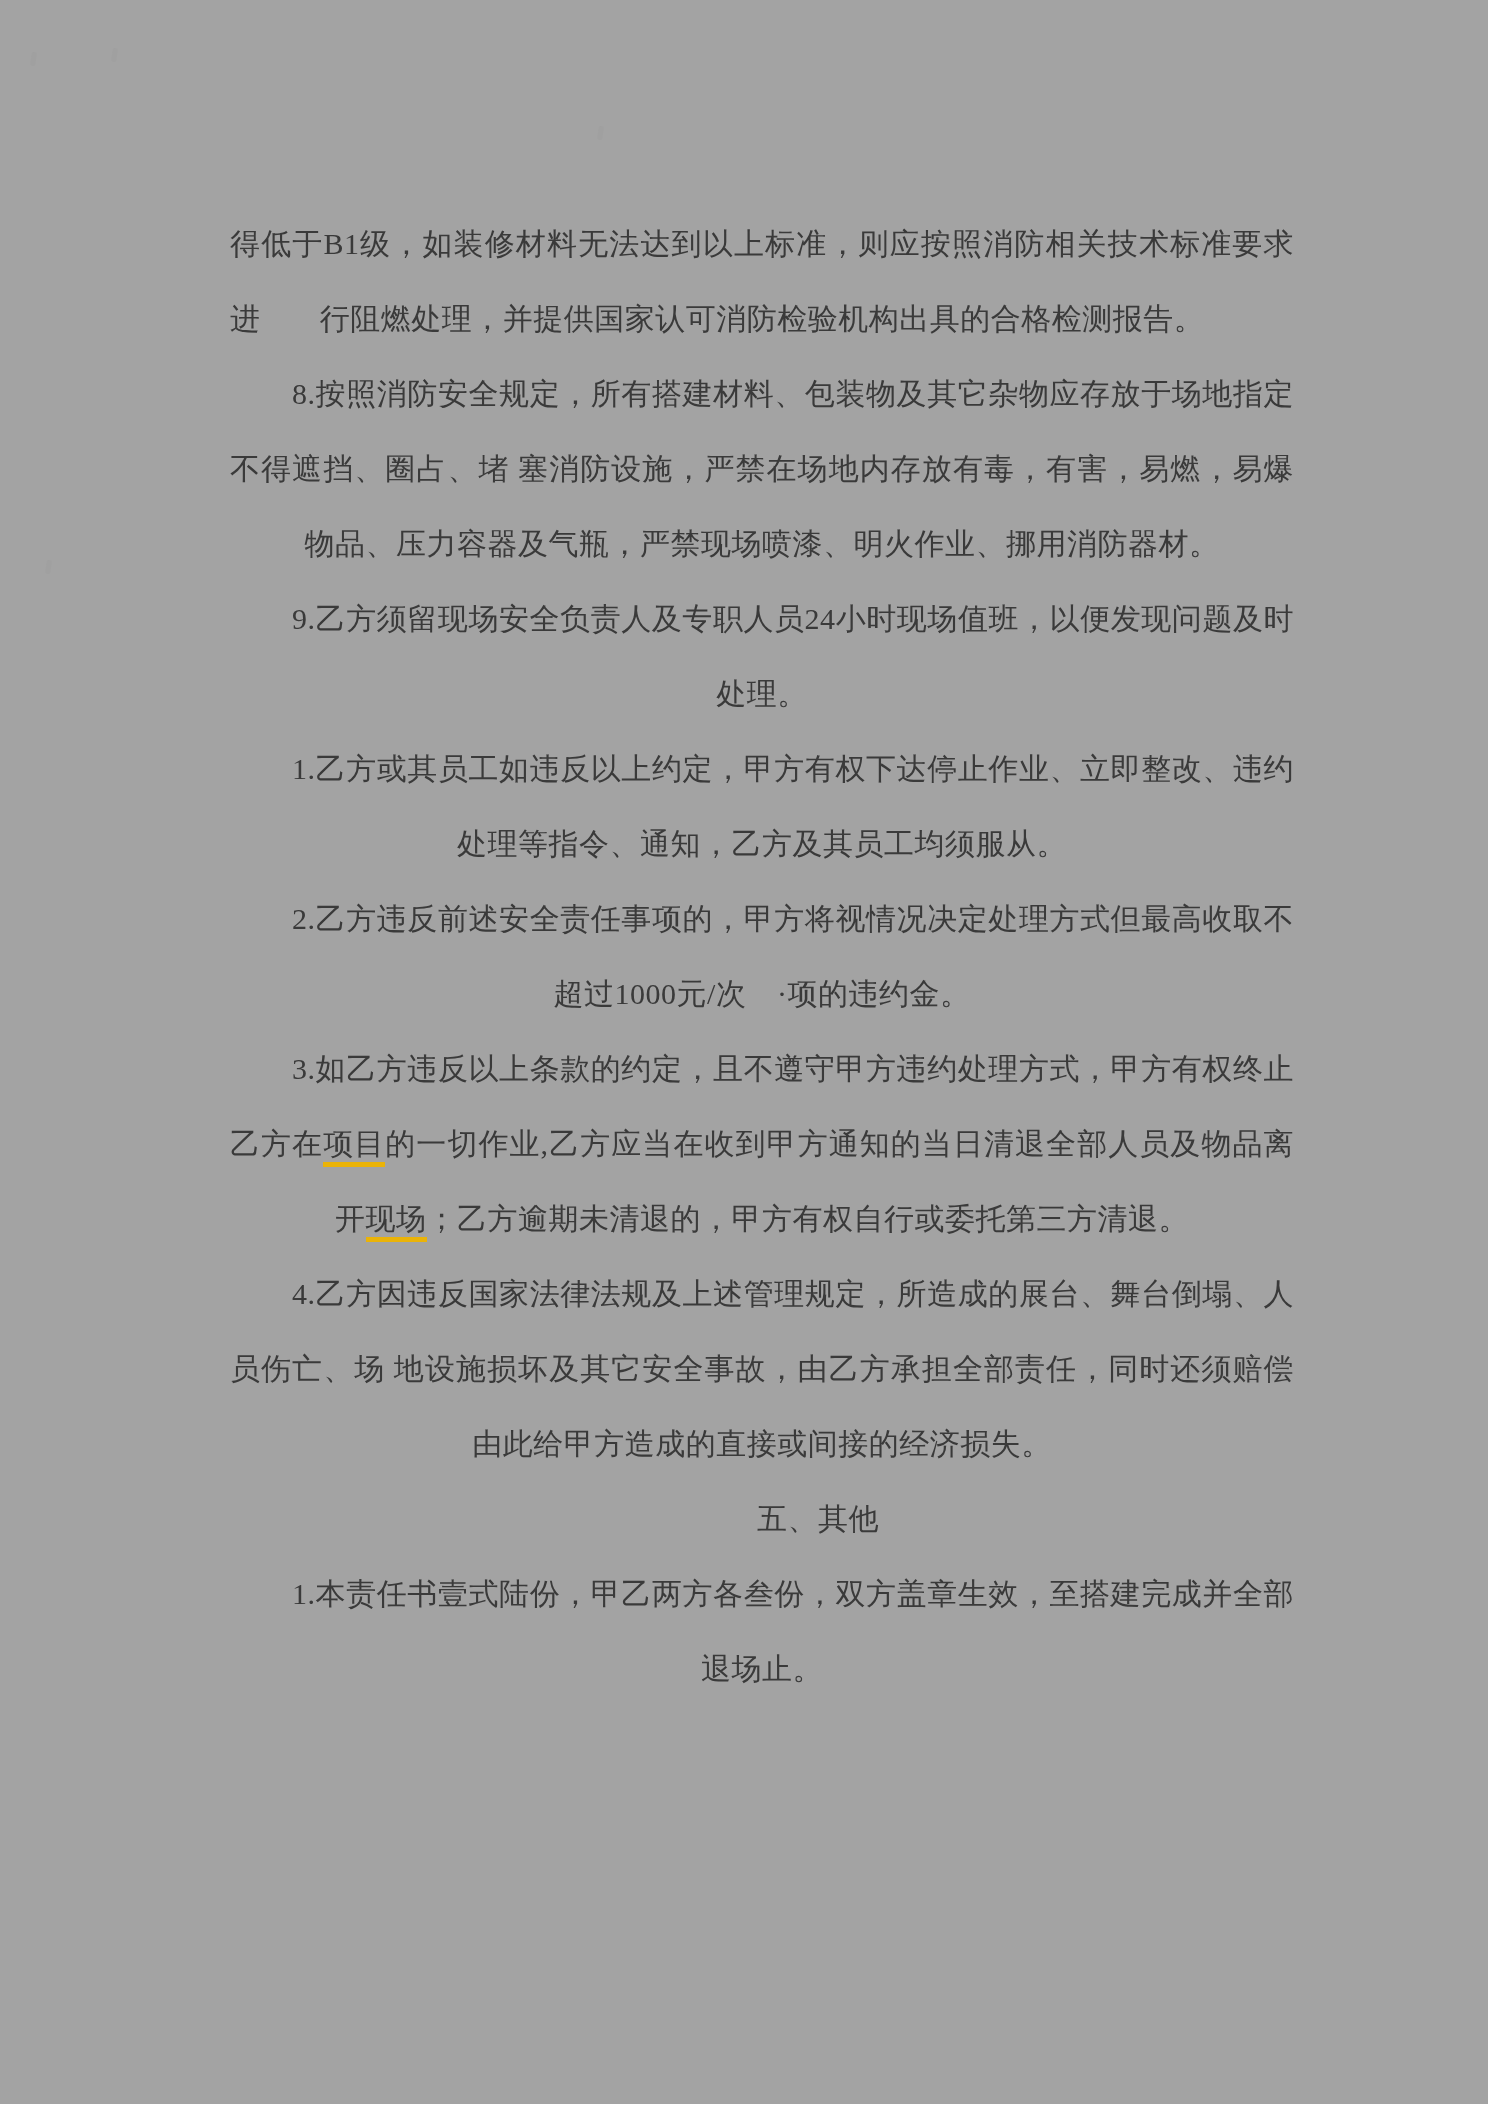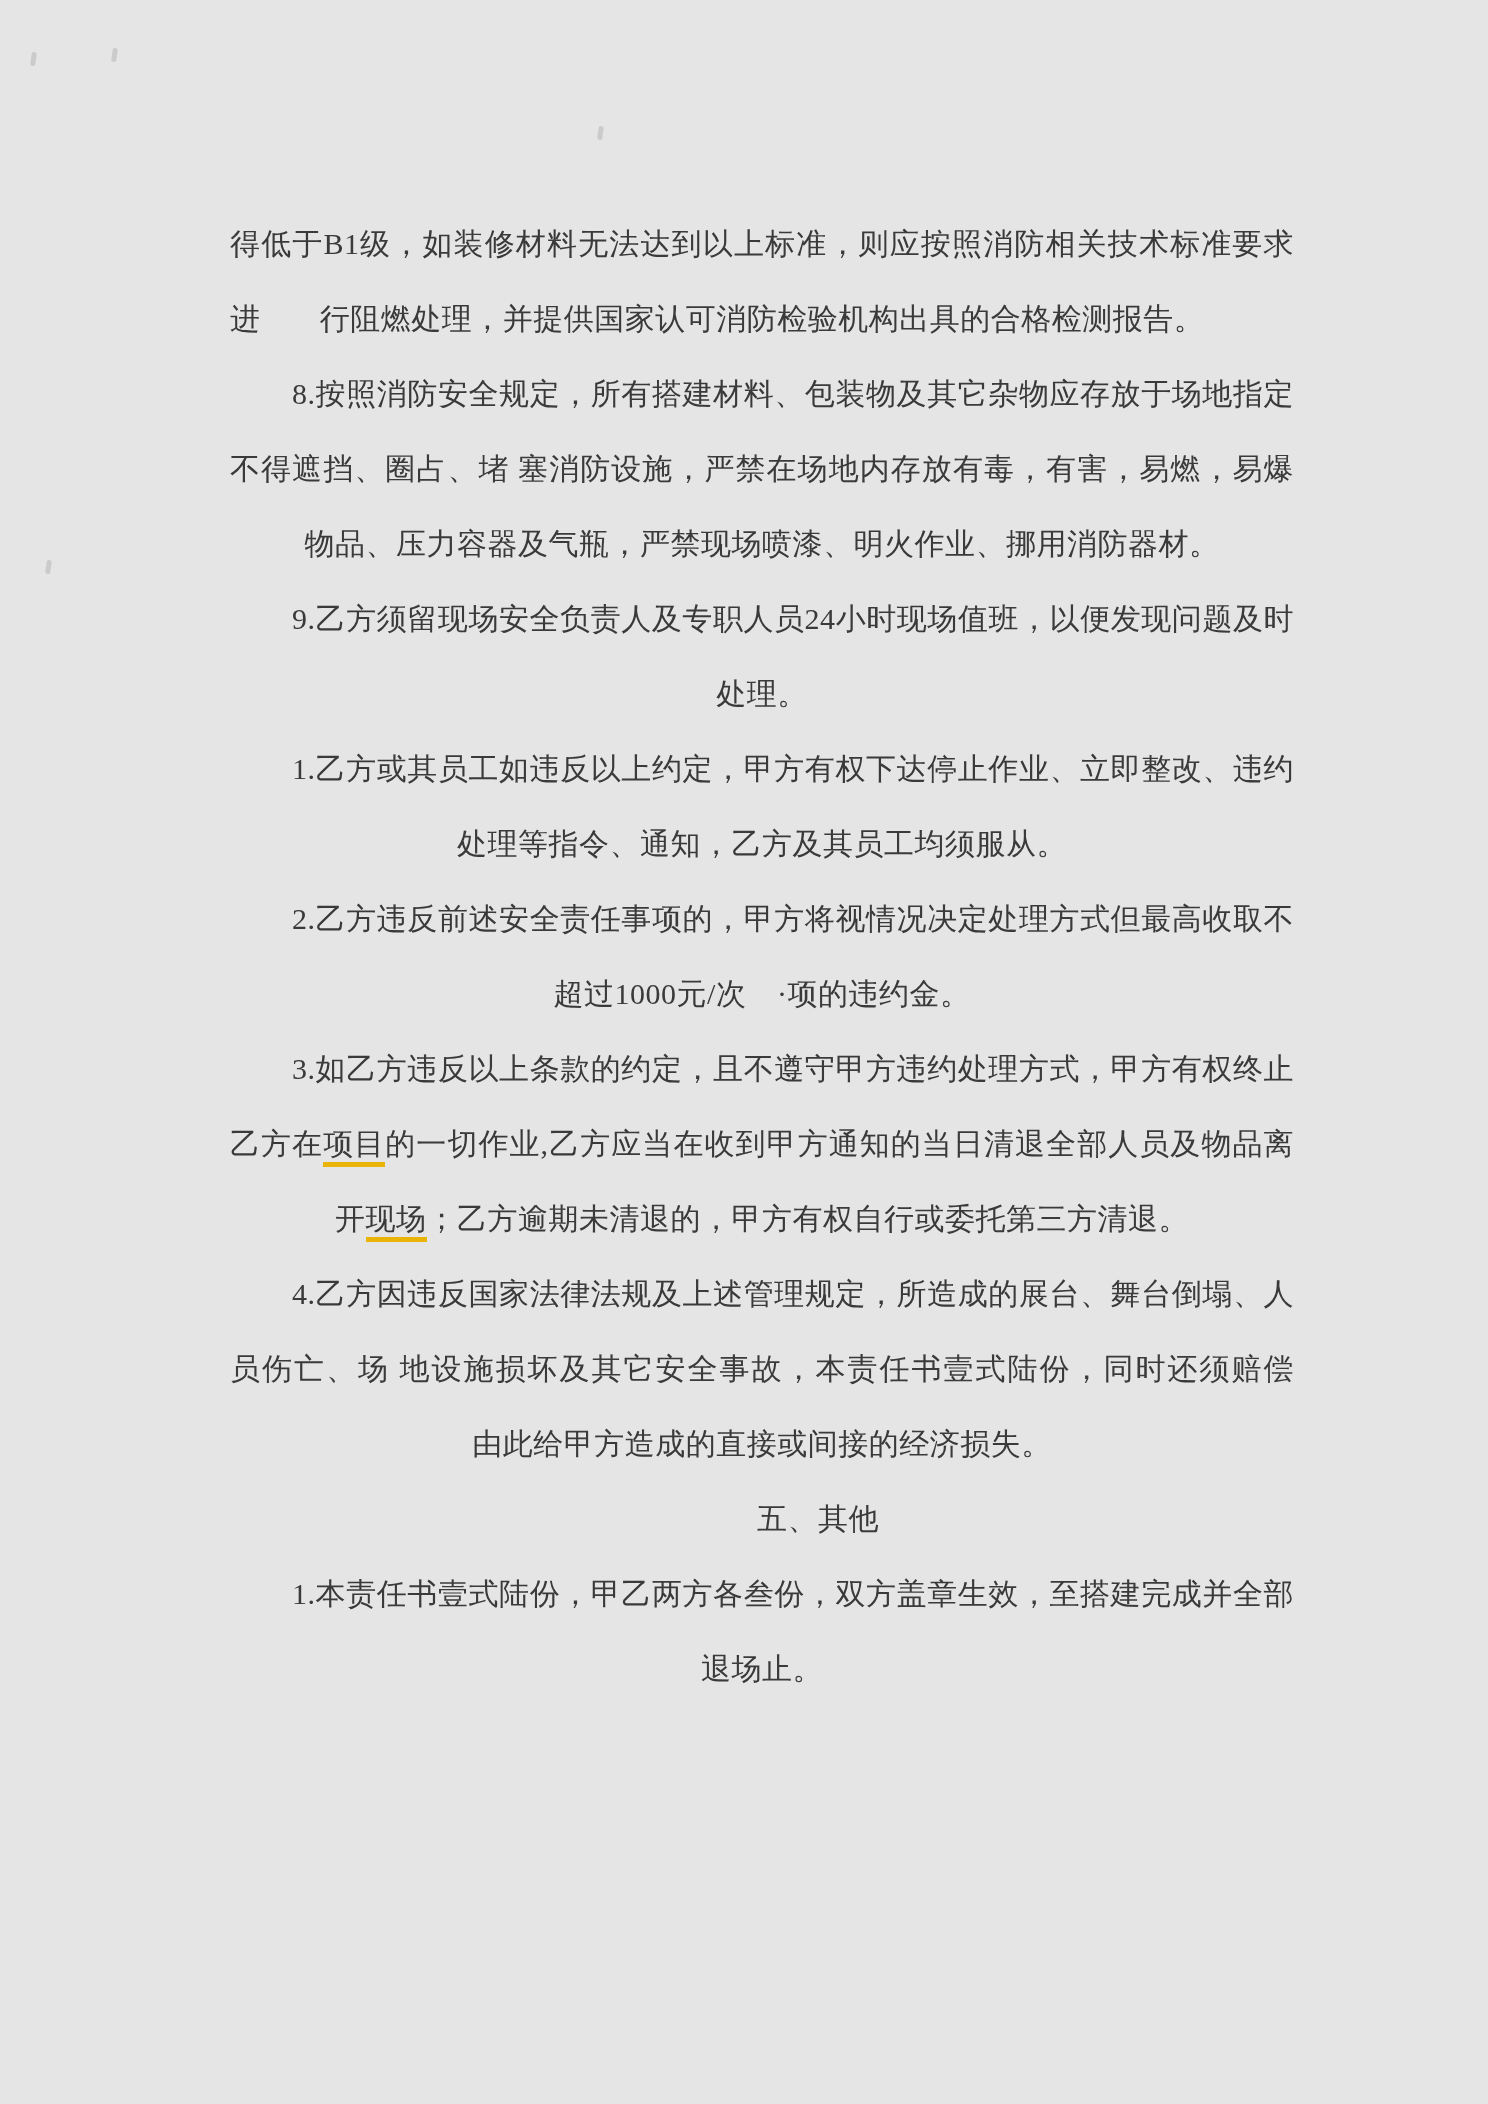--- a/index.html
+++ b/index.html
@@ -12,21 +12,21 @@
     height: 2104px;
     position: relative;
     overflow: hidden;
     font-family: "Liberation Serif", "DejaVu Serif", serif;
   }
   .page {
     position: absolute;
     left: 0; top: 0;
     width: 1488px;
     height: 2104px;
-    background: #e5e5e5;
+    background: #a3a3a3;
   }
   .doc {
     position: absolute;
     left: 230px;
     top: 206px;
     width: 1064px;
     font-size: 30px;
     line-height: 75px;
     color: #3a3a3a;
     letter-spacing: 0.5px;
@@ -71,21 +71,21 @@
       <div class="line justify indent-para">9.乙方须留现场安全负责人及专职人员24小时现场值班，以便发现问题及时</div>
       <div class="line">处理。</div>
       <div class="line justify indent-para">1.乙方或其员工如违反以上约定，甲方有权下达停止作业、立即整改、违约</div>
       <div class="line">处理等指令、通知，乙方及其员工均须服从。</div>
       <div class="line justify indent-para">2.乙方违反前述安全责任事项的，甲方将视情况决定处理方式但最高收取不</div>
       <div class="line">超过1000元/次　·项的违约金。</div>
       <div class="line justify indent-para">3.如乙方违反以上条款的约定，且不遵守甲方违约处理方式，甲方有权终止</div>
       <div class="line justify">乙方在<span class="u-seg">项目</span>的一切作业,乙方应当在收到甲方通知的当日清退全部人员及物品离</div>
       <div class="line">开<span class="u-seg">现场</span>；乙方逾期未清退的，甲方有权自行或委托第三方清退。</div>
       <div class="line justify indent-para">4.乙方因违反国家法律法规及上述管理规定，所造成的展台、舞台倒塌、人</div>
-      <div class="line justify">员伤亡、场 地设施损坏及其它安全事故，本责任书壹式陆份，同时还须赔偿</div>
+      <div class="line justify">员伤亡、场 地设施损坏及其它安全事故，由乙方承担全部责任，同时还须赔偿</div>
       <div class="line">由此给甲方造成的直接或间接的经济损失。</div>
       <div class="line indent-header">五、其他</div>
       <div class="line justify indent-para">1.本责任书壹式陆份，甲乙两方各叁份，双方盖章生效，至搭建完成并全部</div>
       <div class="line">退场止。</div>
     </div>
   <div id="artifacts">
       <div class="speck" style="left: 31px; top: 52px;"></div>
       <div class="speck" style="left: 112px; top: 48px;"></div>
       <div class="speck" style="left: 598px; top: 126px;"></div>
       <div class="speck" style="left: 46px; top: 560px;"></div>

